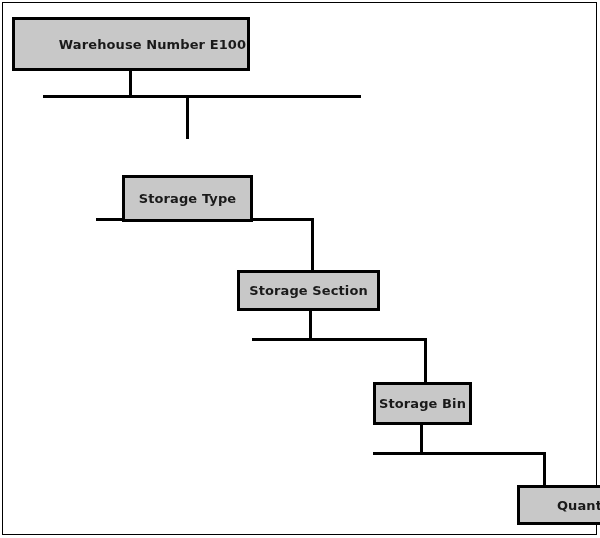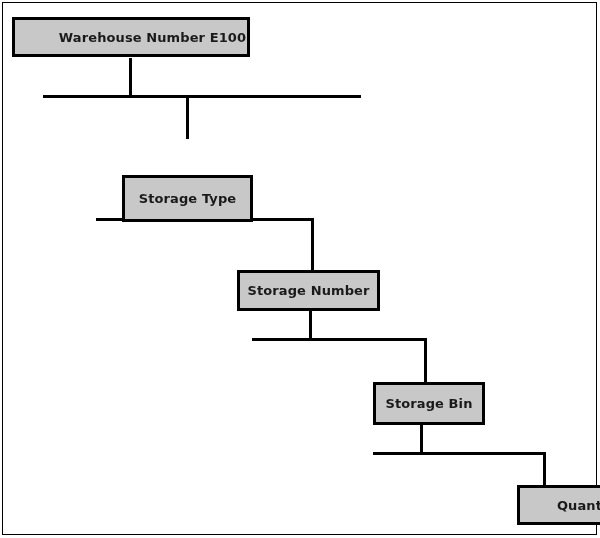--- a/index.html
+++ b/index.html
@@ -70,33 +70,33 @@
   <div class="connector-v" style="left:311px; top:218px; height:55px;"></div>
 
   <div class="connector-v" style="left:309px; top:309px; height:32px;"></div>
   <div class="connector-h" style="left:252px; top:338px; width:175px;"></div>
   <div class="connector-v" style="left:424px; top:338px; height:47px;"></div>
 
   <div class="connector-v" style="left:420px; top:423px; height:32px;"></div>
   <div class="connector-h" style="left:373px; top:452px; width:173px;"></div>
   <div class="connector-v" style="left:543px; top:452px; height:36px;"></div>
 
-  <div class="node-box" style="left:12px; top:17px; width:238px; height:40px;padding-left:43px;">
+  <div class="node-box" style="left:12px; top:17px; width:238px; height:54px;padding-left:43px;">
     <span class="node-label">Warehouse Number E100</span>
   </div>
 
   <div class="node-box" style="left:122px; top:136px; width:131px; height:47px;margin-top:39px;">
     <span class="node-label">Storage Type</span>
   </div>
 
   <div class="node-box" style="left:237px; top:270px; width:143px; height:41px;">
-    <span class="node-label">Storage Number</span>
+    <span class="node-label">Storage Section</span>
   </div>
 
-  <div class="node-box" style="left:373px; top:382px; width:112px; height:43px;">
+  <div class="node-box" style="left:373px; top:382px; width:99px; height:43px;">
     <span class="node-label">Storage Bin</span>
   </div>
 
   <div class="node-box" style="left:489px; top:485px; width:103px; height:40px; justify-content:center; padding-left:22px;margin-left:28px;">
     <span class="node-label">Quant</span>
   </div>
 
 </div>
 
 </body></html>

